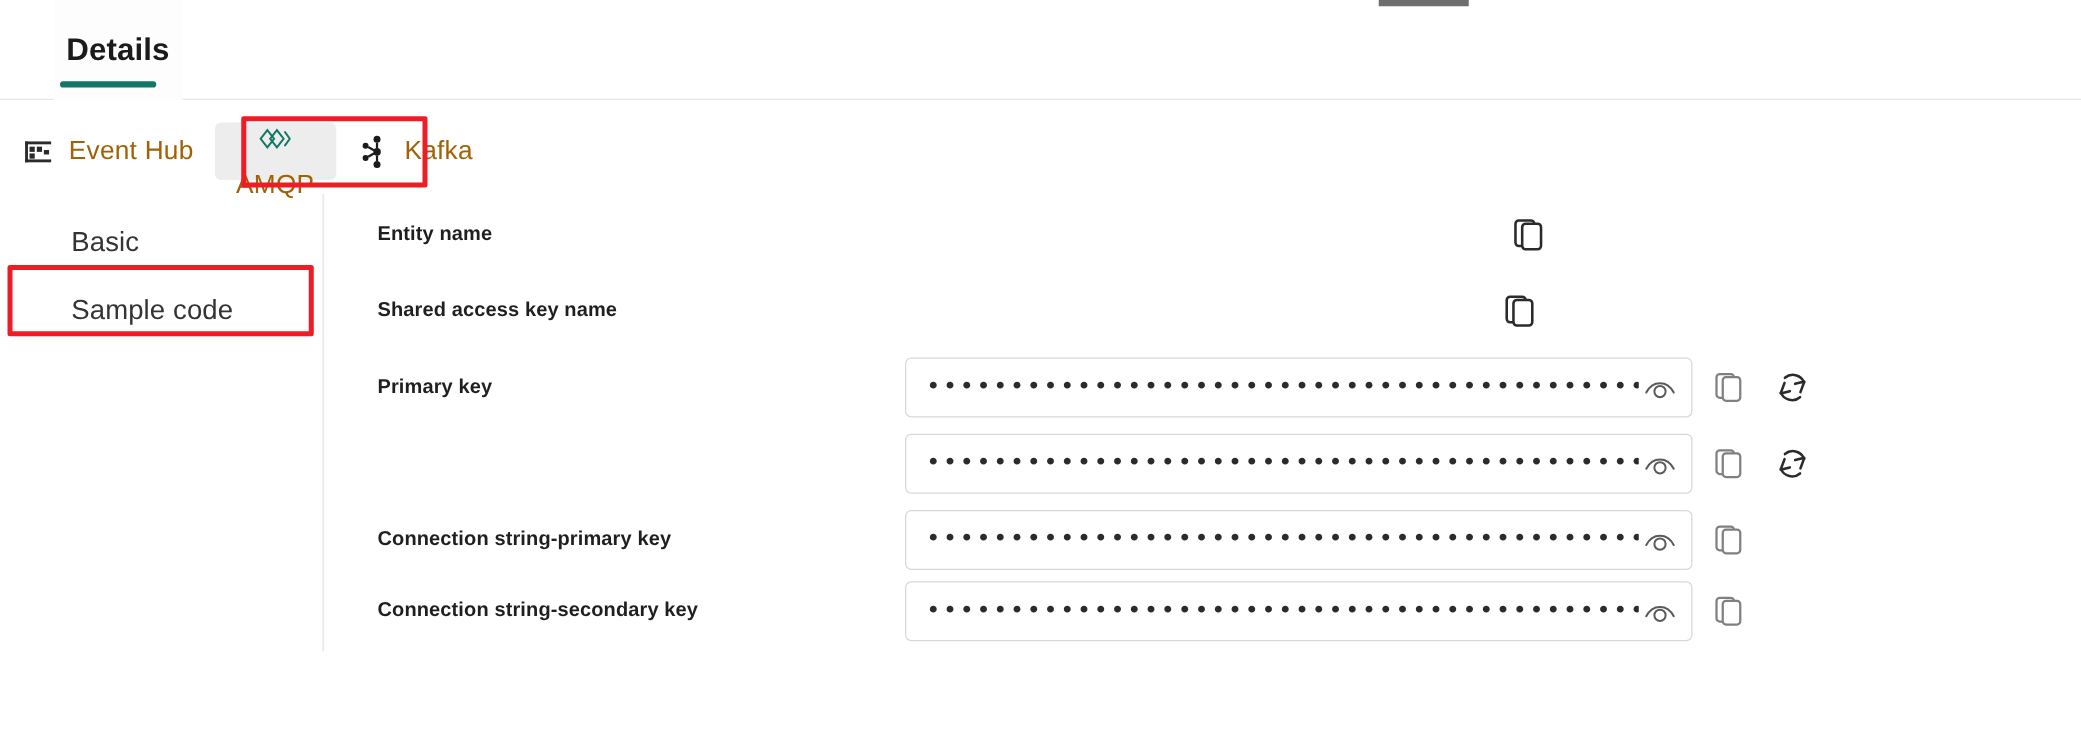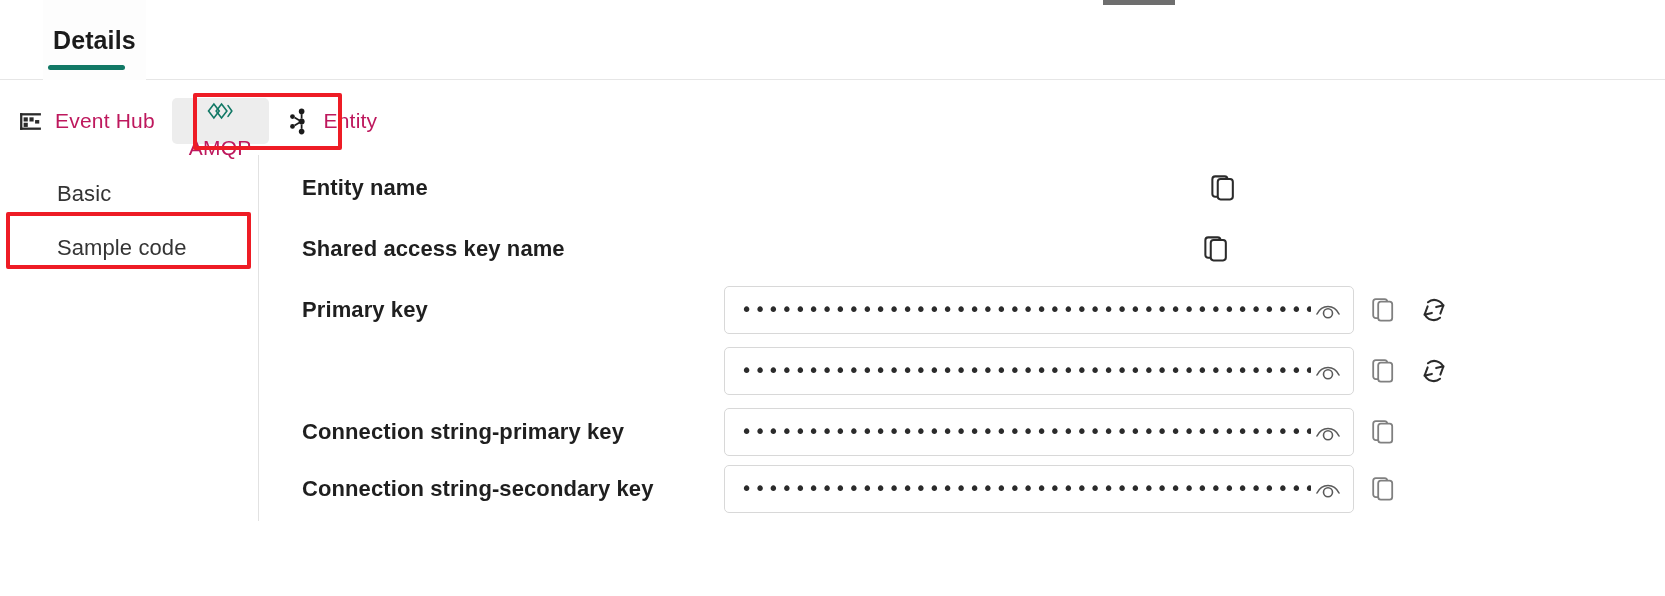--- a/index.html
+++ b/index.html
@@ -79,21 +79,21 @@
     align-items: center;
     gap: 12px;
     height: 46px;
     padding: 0 17px;
     border-radius: 5px;
     cursor: pointer;
   }
   .proto-item.selected { background: #ededed; flex-direction: column; }
   .proto-label {
     font-size: 21px;
-    color: #be185d;
+    color: #a16207;
     letter-spacing: .2px;
   }
   .proto-icon {
     width: 26px;
     height: 26px;
     display: flex;
     align-items: center;
     justify-content: center;
     flex: 0 0 auto;
   }
@@ -167,21 +167,21 @@
     position: absolute;
     left: 0;
     width: 1406px;
     height: 61px;
     display: flex;
     align-items: center;
   }
   .row-label {
     position: absolute;
     left: 43px;
-    font-size: 22px;
+    font-size: 16px;
     color: #1f1f1f;
     font-weight: 600;
     letter-spacing: .1px;
     white-space: nowrap;
   }
 
   
   .row-value-plain {
     position: absolute;
     left: 465px;
@@ -294,21 +294,21 @@
           <circle cx="14" cy="13" r="2.9" fill="#1b1b1b"></circle>
           <circle cx="14" cy="22.7" r="2.7" fill="#1b1b1b"></circle>
           <circle cx="5.2" cy="8.2" r="2.3" fill="#1b1b1b"></circle>
           <circle cx="5.2" cy="17.8" r="2.3" fill="#1b1b1b"></circle>
           <path d="M7.2 9.2 L11.6 11.8" stroke="#1b1b1b" stroke-width="1.7"></path>
           <path d="M7.2 16.8 L11.6 14.2" stroke="#1b1b1b" stroke-width="1.7"></path>
           <path d="M14 5.9 L14 10.2" stroke="#1b1b1b" stroke-width="1.7"></path>
           <path d="M14 15.8 L14 20.1" stroke="#1b1b1b" stroke-width="1.7"></path>
         </svg>
       </span>
-      <span class="proto-label">Entity</span>
+      <span class="proto-label">Kafka</span>
     </div>
   </div>
 
   <div class="hl-amqp"></div>
 
   <div class="leftnav">
     <div class="nav-item">
       <span class="nav-label">Basic</span>
     </div>
     <div class="nav-item">

